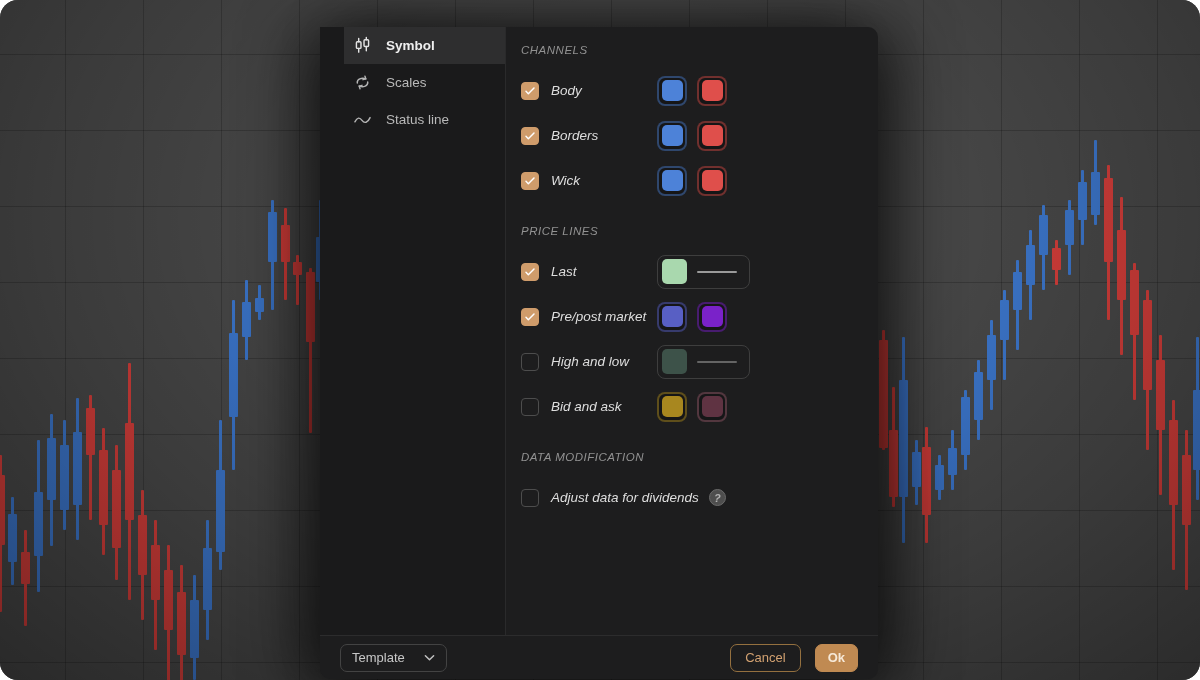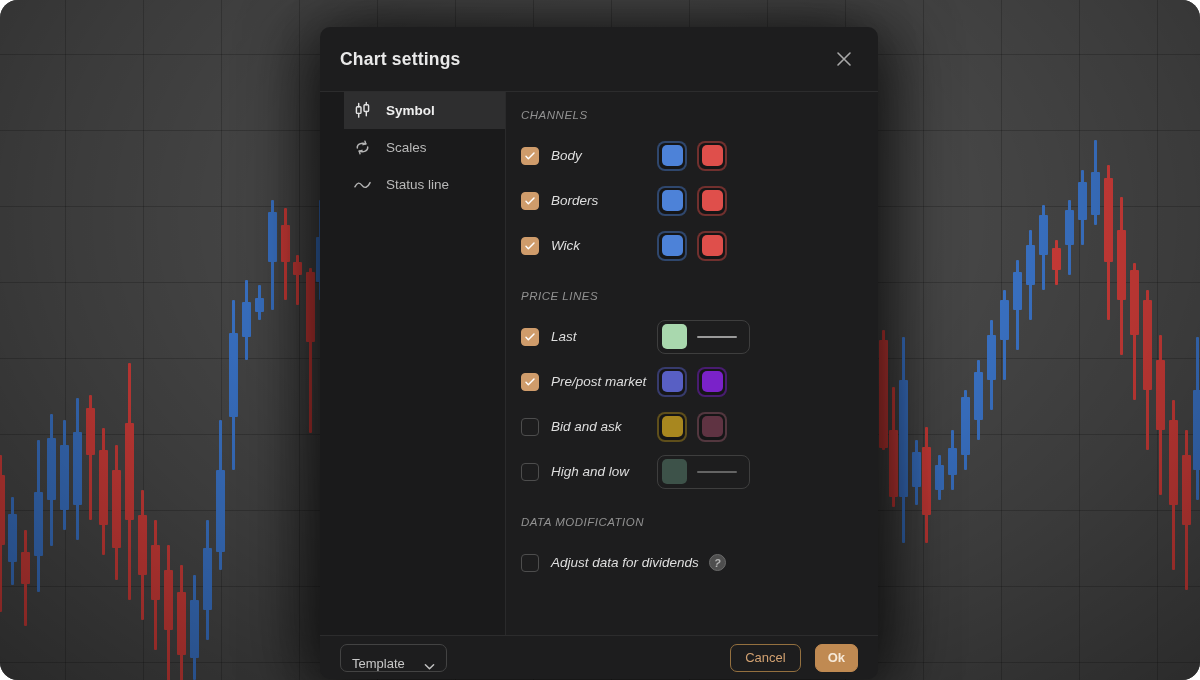--- a/index.html
+++ b/index.html
@@ -53,21 +53,21 @@
   .line-select{height:34px;min-width:92px;border:1px solid #3e3e3e;border-radius:8px;background:none;cursor:pointer;
     display:flex;align-items:center;gap:10px;padding:0 12px 0 4px;box-sizing:border-box;}
   .line-select .fill{width:25px;height:25px;border-radius:5px;display:block;}
   .line-select .line{width:40px;height:2px;border-radius:1px;display:block;}
 
   .help-circle{width:17px;height:17px;border-radius:50%;background:#4e4e4e;border:1px solid #6a6a6a;
     color:#b3b3b3;font-size:11px;font-weight:700;display:flex;align-items:center;justify-content:center;margin-left:10px;cursor:pointer;box-sizing:border-box;}
 
   .dialog-footer{height:43px;flex:0 0 43px;border-top:1px solid #2c2c2d;display:flex;align-items:center;padding:0 20px;gap:14px;}
   .btn{height:28px;border-radius:7px;font-size:13px;cursor:pointer;display:flex;align-items:center;font-family:inherit;box-sizing:border-box;}
-  .btn-template{background:none;border:1px solid #434343;color:#c8c8c8;padding:0 11px;gap:19px;align-items:flex-end;}
+  .btn-template{background:none;border:1px solid #434343;color:#c8c8c8;padding:0 11px;gap:19px;}
   .btn-template svg{stroke:#c2c2c2;fill:none;stroke-width:1.6;stroke-linecap:round;stroke-linejoin:round;}
   .footer-spacer{flex:1;}
   .btn-cancel{background:none;border:1px solid #94703f;color:#d2a171;padding:0 14px;}
   .btn-ok{background:#c08a52;border:1px solid #c08a52;color:#f6e9d8;padding:0 12px;font-weight:700;}
 </style>
 </head>
 <body>
 
 <div class="stage">
   <div class="chart-bg" id="chart-bg">
@@ -197,28 +197,20 @@
       <div class="candle-body" style="left: 1169px; top: 420px; height: 85px; background: rgb(224, 65, 61);"></div>
       <div class="candle-wick" style="left: 1185px; top: 430px; height: 160px; background: rgb(224, 65, 61);"></div>
       <div class="candle-body" style="left: 1182px; top: 455px; height: 70px; background: rgb(224, 65, 61);"></div>
       <div class="candle-wick" style="left: 1196px; top: 337px; height: 163px; background: rgb(63, 124, 214);"></div>
       <div class="candle-body" style="left: 1193px; top: 390px; height: 80px; background: rgb(63, 124, 214);"></div>
       <div class="vignette"></div>
   </div>
 
   <div class="dialog">
 
-    <div class="dialog-header">
-      <span class="dialog-title">Chart settings</span>
-      <button class="close-btn">
-        <svg width="16" height="16" viewBox="0 0 16 16" fill="none" stroke-width="1.6" stroke-linecap="round">
-            <path d="M2 2 L14 14 M14 2 L2 14"></path>
-          </svg>
-      </button>
-    </div>
 
     <div class="dialog-body">
 
       <nav class="sidebar">
         <div class="nav-item selected">
           <span class="nav-icon">
             <svg width="19" height="19" viewBox="0 0 20 20">
                 <path d="M6 2.5v3.5 M6 13v4 M14 1.5v2.5 M14 11v4.5"></path>
                 <rect x="3.6" y="6" width="4.8" height="7" rx="1"></rect>
                 <rect x="11.6" y="4" width="4.8" height="7" rx="1"></rect>
@@ -331,39 +323,39 @@
                 <span class="fill" style="background: rgb(88, 95, 196);"></span>
               </button>
             <button class="swatch" style="border-color: rgba(122, 34, 201, 0.5);">
                 <span class="fill" style="background: rgb(122, 34, 201);"></span>
               </button>
           </span>
         </div>
 
         <div class="row">
           <span class="checkbox"></span>
-          <span class="row-label">Bid and ask</span>
-          <span class="controls">
-            <button class="swatch" style="border-color: rgba(168, 135, 31, 0.5);">
-                <span class="fill" style="background: rgb(168, 135, 31);"></span>
-              </button>
-            <button class="swatch" style="border-color: rgba(176, 106, 125, 0.4);">
-                <span class="fill" style="background: rgb(95, 51, 66);"></span>
-              </button>
-          </span>
-        </div>
-
-        <div class="row">
-          <span class="checkbox"></span>
           <span class="row-label">High and low</span>
           <span class="controls">
             <button class="line-select">
               <span class="fill" style="background: rgb(61, 82, 73);"></span>
               <span class="line" style="background: rgb(100, 100, 100);"></span>
             </button>
+          </span>
+        </div>
+
+        <div class="row">
+          <span class="checkbox"></span>
+          <span class="row-label">Bid and ask</span>
+          <span class="controls">
+            <button class="swatch" style="border-color: rgba(168, 135, 31, 0.5);">
+                <span class="fill" style="background: rgb(168, 135, 31);"></span>
+              </button>
+            <button class="swatch" style="border-color: rgba(176, 106, 125, 0.4);">
+                <span class="fill" style="background: rgb(95, 51, 66);"></span>
+              </button>
           </span>
         </div>
 
         <div class="section-label spaced">DATA MODIFICATION</div>
 
         <div class="row">
           <span class="checkbox"></span>
           <span class="row-label">Adjust data for dividends</span>
           <span class="help-circle">?</span>
         </div>

